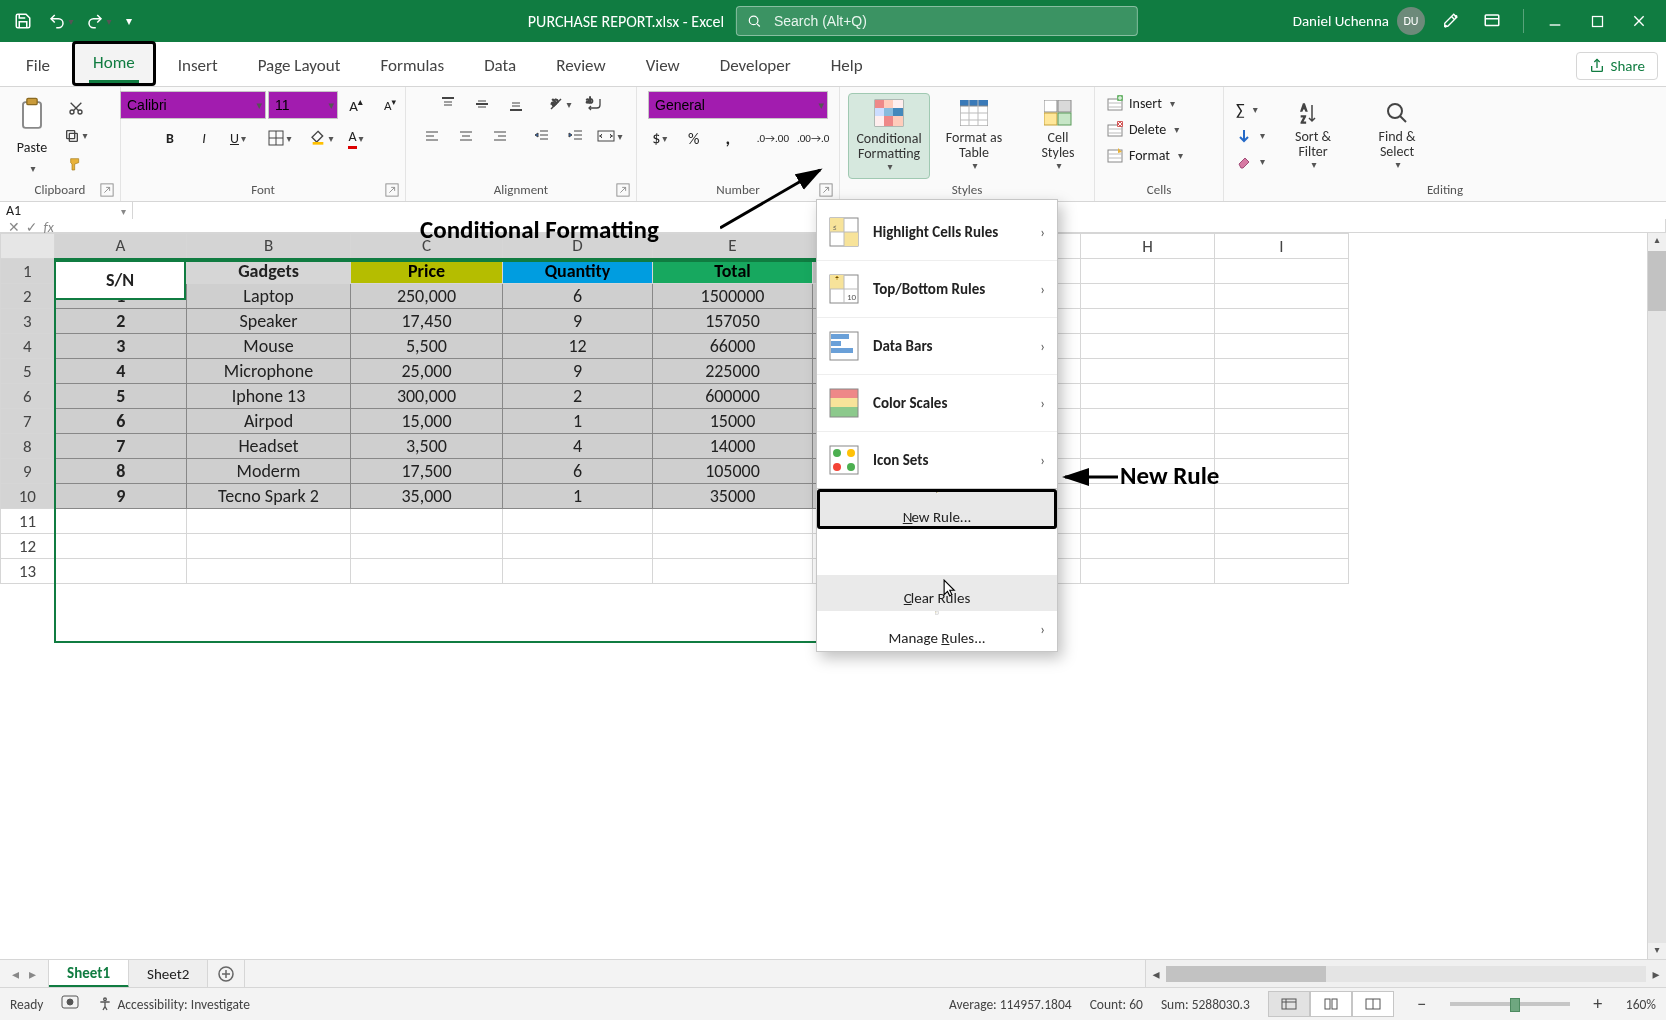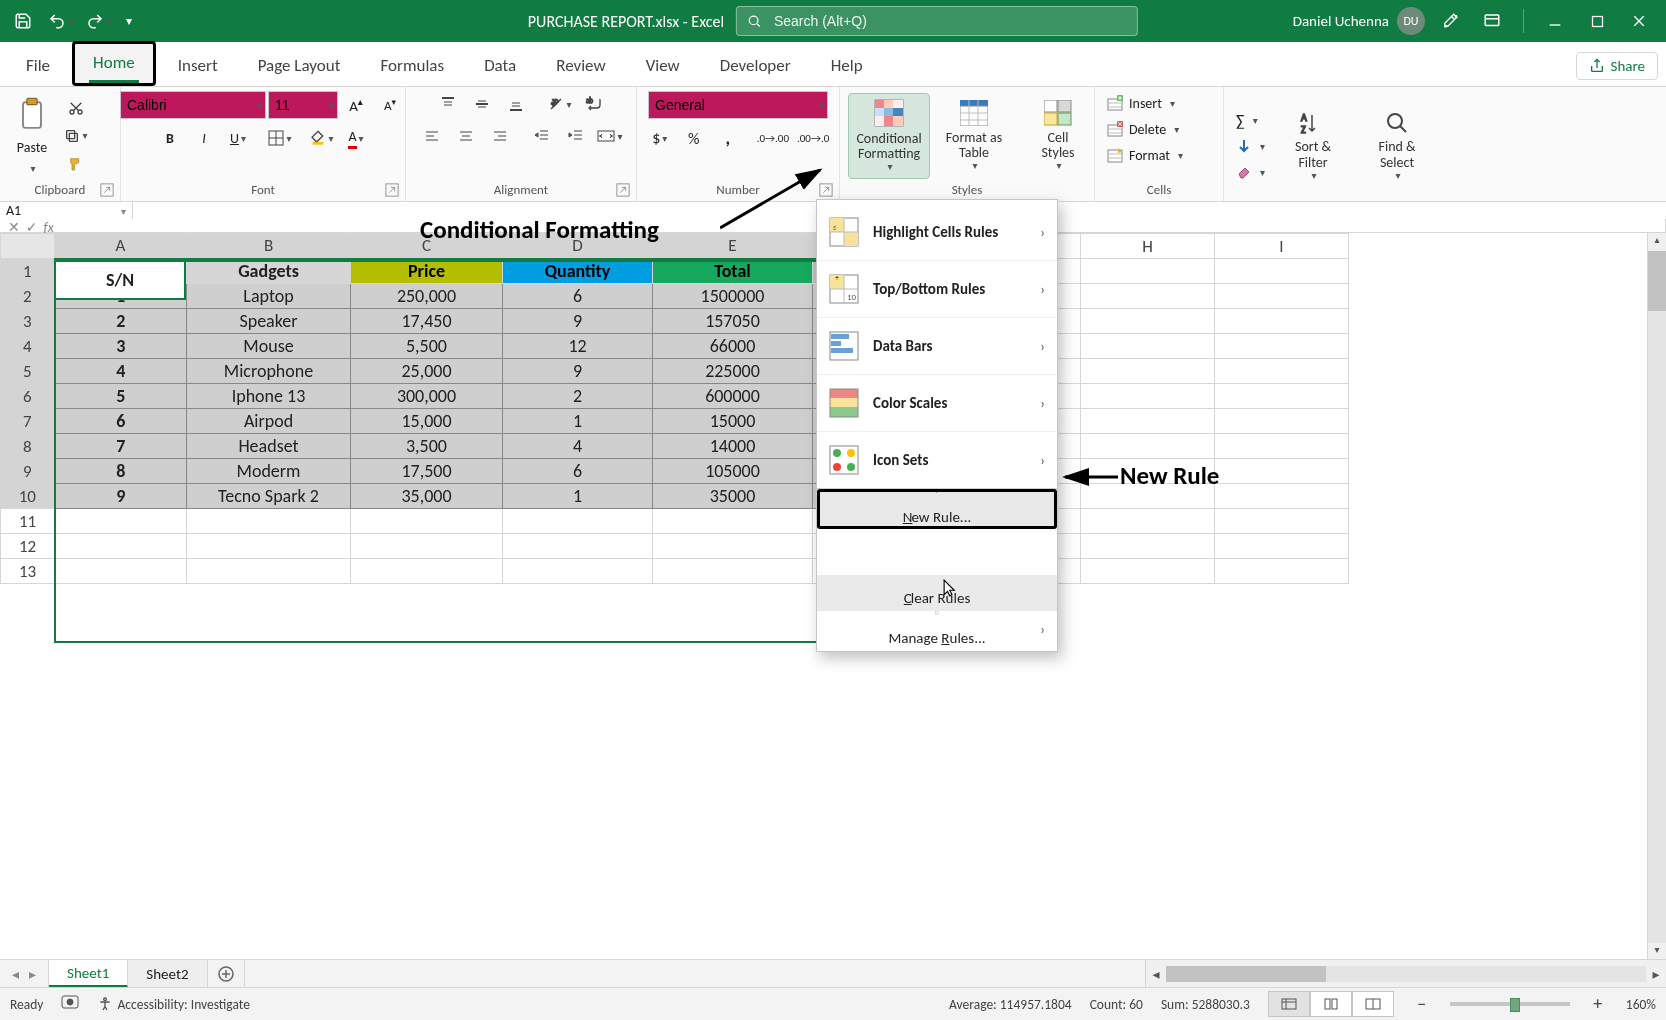--- a/index.html
+++ b/index.html
@@ -179,21 +179,21 @@
     border-radius: 4px;
     font-size: 14px;
     color: #333;
     text-align: center;
     line-height: 1.1;
   }
   .big-btn.active { background: #d6e8de; border: 1px solid #a0c9b2; }
   .font-select, .size-select, .num-select {
     height: 26px;
     border: 1px solid #c6c6c6;
-    background: #be185d;
+    background: #a21caf;
     font-size: 14px;
     padding: 0 18px 0 6px;
     appearance: none;
     position: relative;
   }
   .sel-wrap { position: relative; }
   .sel-wrap::after {
     content: "▾";
     position: absolute;
     right: 4px;
@@ -403,21 +403,21 @@
   .tab {
     padding: 0 18px;
     display: flex; align-items: center;
     border-right: 1px solid #d6d6d6;
     background: #eee;
     font-size: 15px;
   }
   .tab.active {
     background: #fff;
     border-bottom: 3px solid #107c41;
-    font-weight: normal;
+    font-weight: bold;
     color: #107c41;
   }
   .addtab {
     width: 36px;
     display: flex; align-items: center; justify-content: center;
     border-right: 1px solid #d6d6d6;
   }
   .hscroll {
     margin-left: auto;
     width: 520px;
@@ -932,20 +932,21 @@
       <div class="big-btn">
         <svg width="24" height="24" viewBox="0 0 24 24" fill="none" stroke="#444" stroke-width="2">
             <circle cx="10" cy="10" r="7"></circle>
             <line x1="21" y1="21" x2="15" y2="15"></line>
           </svg>
         <span style="white-space:pre-line;">Find &amp;
 Select</span>
         <span class="dd" style="margin-top:-4px;">▾</span>
       </div>
     </div>
+    <div class="group-label">Editing</div>
   </div>
 </div>
 
 <div class="formulabar">
   <div class="namebox">
       <span>A1</span>
     </div>
   <div class="fx-controls">
     <span style="font-size:14px;">✕</span>
     <span style="font-size:14px;">✓</span>

